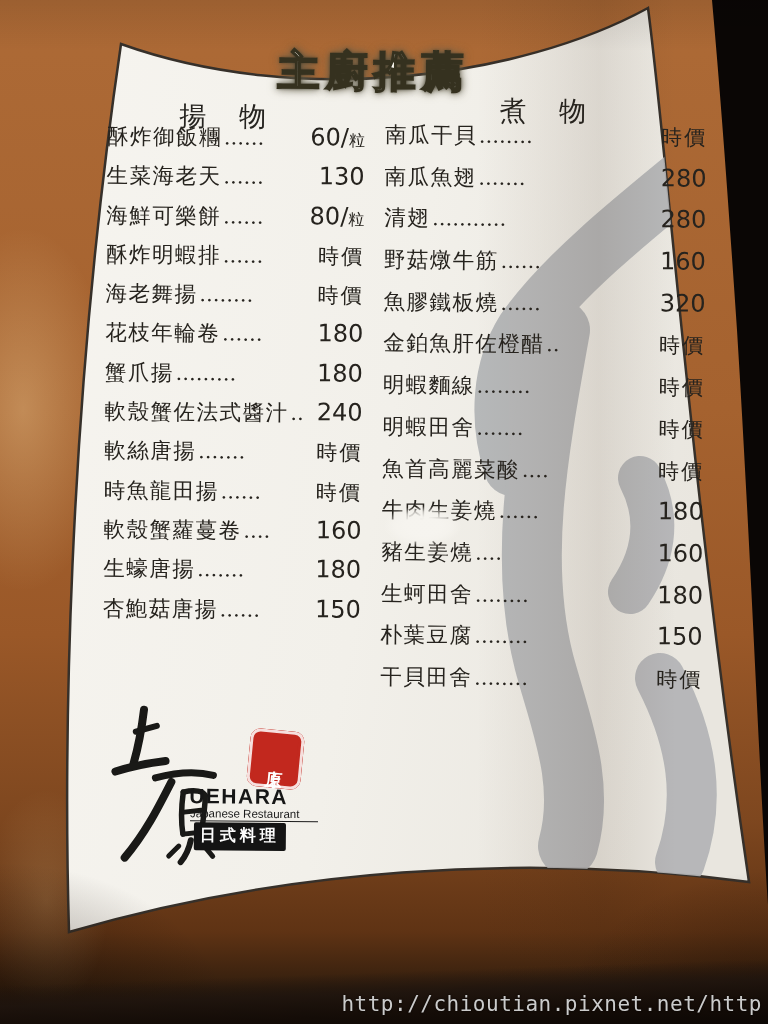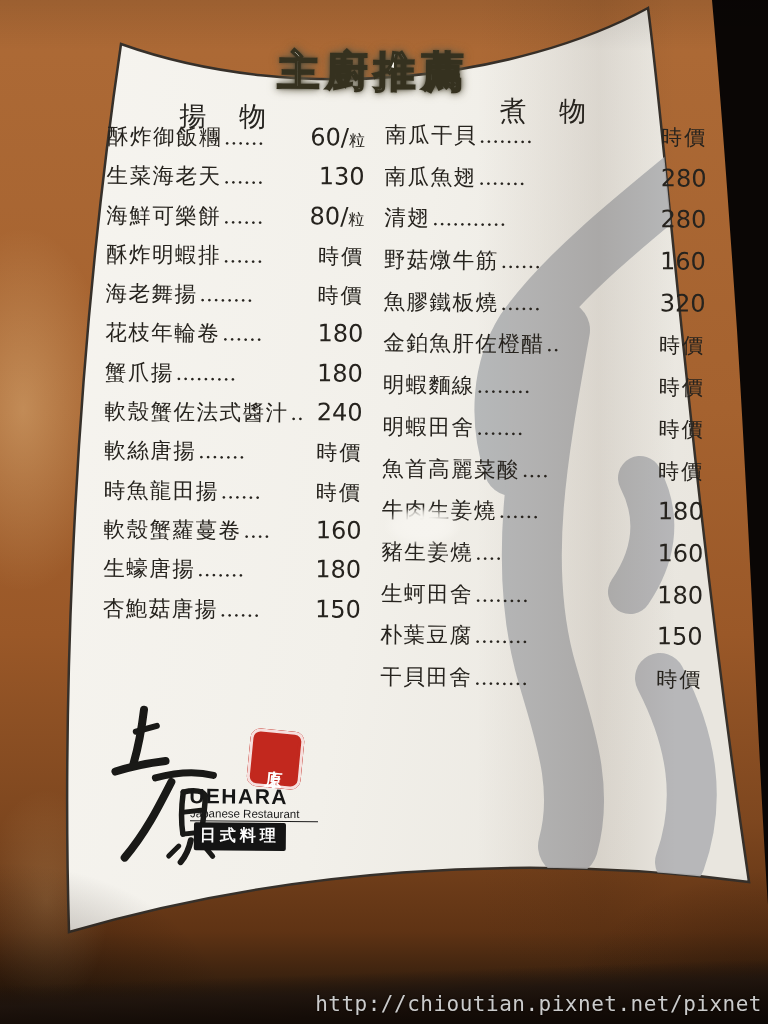--- a/index.html
+++ b/index.html
@@ -317,16 +317,16 @@
       <span class="seal-text">上原</span>
     </div>
     <div class="abs" id="logo-en">UEHARA</div>
     <div class="abs" id="logo-sub">Japanese Restaurant</div>
     <div class="abs" id="logo-zh">日式料理</div>
   </div>
 
   <div class="abs" id="vignette"></div>
 
   <div class="abs" id="bottom-band">
-    <span id="watermark-url">http://chioutian.pixnet.net/pixnet</span>
+    <span id="watermark-url">http://chioutian.pixnet.net/http</span>
   </div>
 
 </div>
 
 </body></html>

